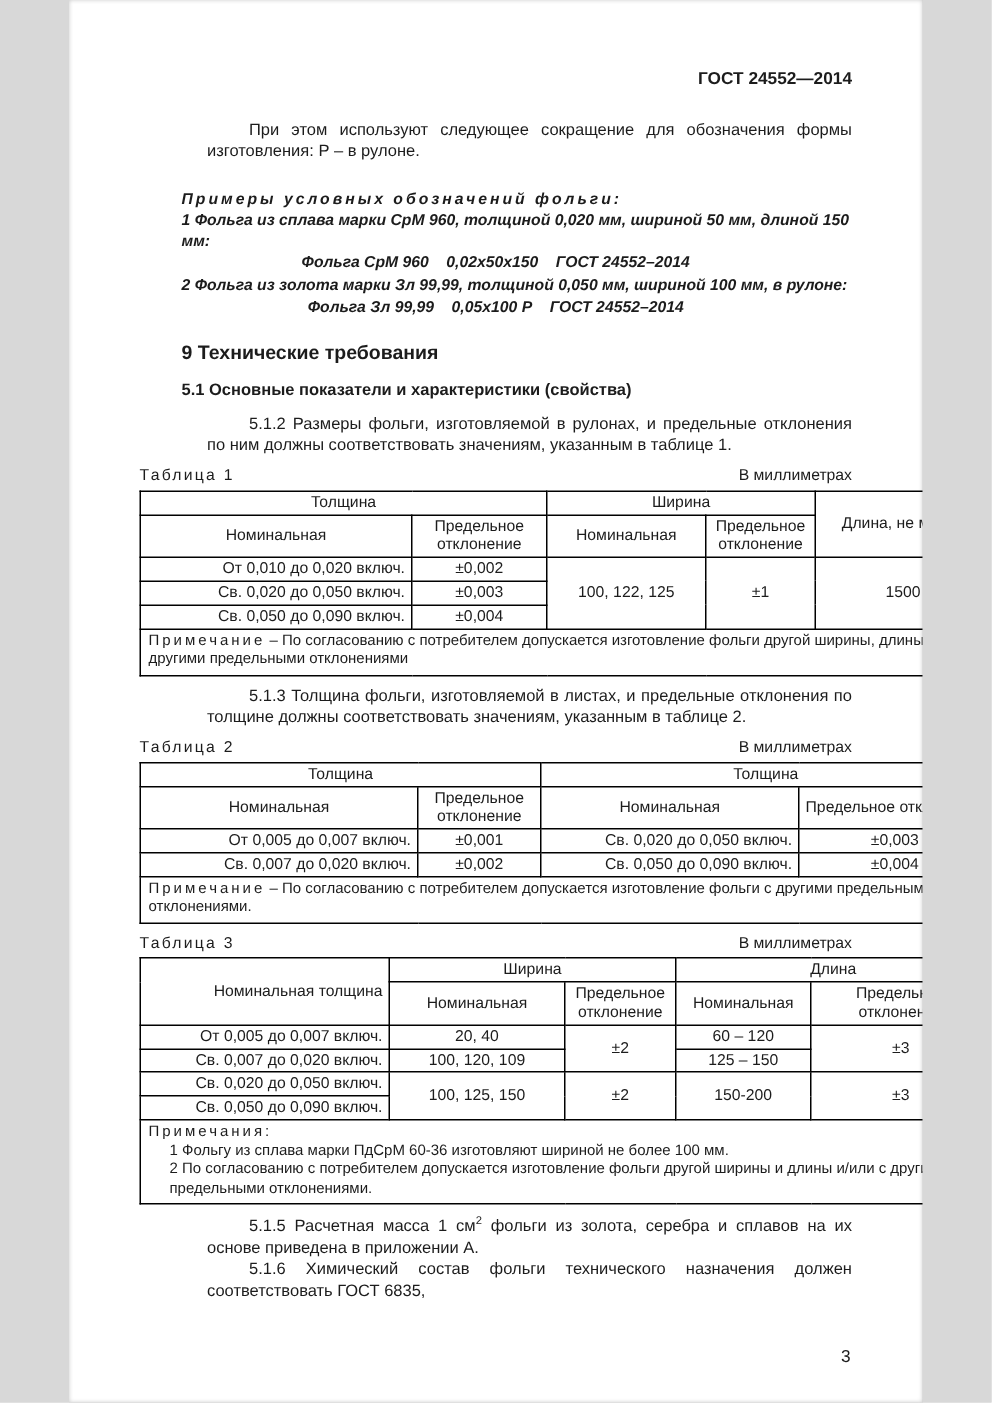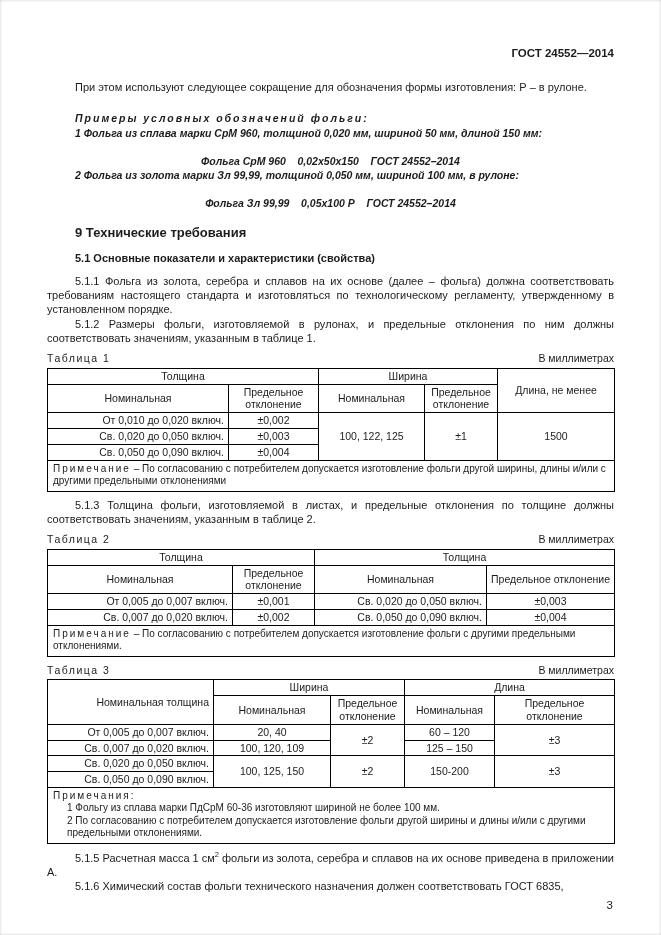--- a/index.html
+++ b/index.html
@@ -1,29 +1,29 @@
 <!DOCTYPE html>
 <html lang="ru"><head>
 <meta charset="utf-8">
 <style>
   * { margin:0; padding:0; box-sizing:border-box; }
   html,body { background:#d8d8d8; }
   body { font-family:"Liberation Sans", sans-serif; }
   .page {
-    width:661px; height:935px; background:#ffffff; margin:0 auto;
+    width:569px; height:935px; background:#ffffff; margin:0 auto;
     position:relative; box-shadow: inset 0 0 3px #c9c9c9;
     color:#1c1c1c; overflow:hidden;
   }
   .content { padding:46px 47px 0 47px; font-size:11px; line-height:1.3; }
   .doc-number { text-align:right; font-weight:bold; font-size:11.5px; margin-bottom:19px; }
-  .para { text-indent:28px; text-align:justify; }
+  .para { text-indent:28px; text-align:justify;margin-left:45px; }
   .mt6 { margin-top:6px; }
   .example-head { font-weight:bold; font-style:italic; letter-spacing:2px; margin-left:28px; font-size:10.5px; margin-top:18px; }
   .example-desc { font-weight:bold; font-style:italic; margin-left:28px; font-size:10.5px; margin-top:1px; }
-  .designation { font-weight:bold; font-style:italic; text-align:center; white-space:pre; font-size:10.5px; margin-top:14px; }
+  .designation { font-weight:bold; font-style:italic; text-align:center; white-space:pre; font-size:10.5px; margin-top:1px; }
   .h1 { font-size:13px; font-weight:bold; margin:15px 0 8px; text-indent:28px; }
   .h2 { font-size:11px; font-weight:bold; margin:9px 0 8px; text-indent:28px; }
   .tbl-meta { display:flex; justify-content:space-between; align-items:flex-start; margin-top:7px; margin-bottom:2px; font-size:10.5px;gap:28px; }
   .tbl-caption { letter-spacing:1.5px; }
   table { width:100%; border-collapse:collapse; font-size:10.5px; table-layout:fixed; }
   td, th { border:1px solid #000; padding:1px 4px; text-align:center; vertical-align:middle; font-weight:normal; line-height:1.22; }
   .left { text-align:right; padding-left:6px; }
   .note-cell { text-align:left; font-size:10px; padding:2px 5px 3px; line-height:1.25; }
   .lsp { letter-spacing:2px; }
   .note-line { padding-left:14px; }
@@ -42,21 +42,20 @@
 
     <div class="example-head">Примеры условных обозначений фольги:</div>
     <div class="example-desc">1 Фольга из сплава марки СрМ 960, толщиной 0,020 мм, шириной 50 мм, длиной 150 мм:</div>
     <div class="designation">Фольга СрМ 960    0,02х50х150    ГОСТ 24552–2014</div>
     <div class="example-desc">2 Фольга из золота марки Зл 99,99, толщиной 0,050 мм, шириной 100 мм, в рулоне:</div>
     <div class="designation">Фольга Зл 99,99    0,05х100 Р    ГОСТ 24552–2014</div>
 
     <div class="h1">9 Технические требования</div>
     <div class="h2">5.1 Основные показатели и характеристики (свойства)</div>
 
-    <p class="para">5.1.1 Фольга из золота, серебра и сплавов на их основе (далее – фольга) должна соответствовать требованиям настоящего стандарта и изготовляться по технологическому регламенту, утвержденному в установленном порядке.</p>
     <p class="para">5.1.2 Размеры фольги, изготовляемой в рулонах, и предельные отклонения по ним должны соответствовать значениям, указанным в таблице 1.</p>
 
     <div class="tbl-meta">
       <span class="tbl-caption">Таблица 1</span>
       <span>В миллиметрах</span>
     </div>
     <table>
       <colgroup>
           <col style="width:181px">
           <col style="width:90px">

